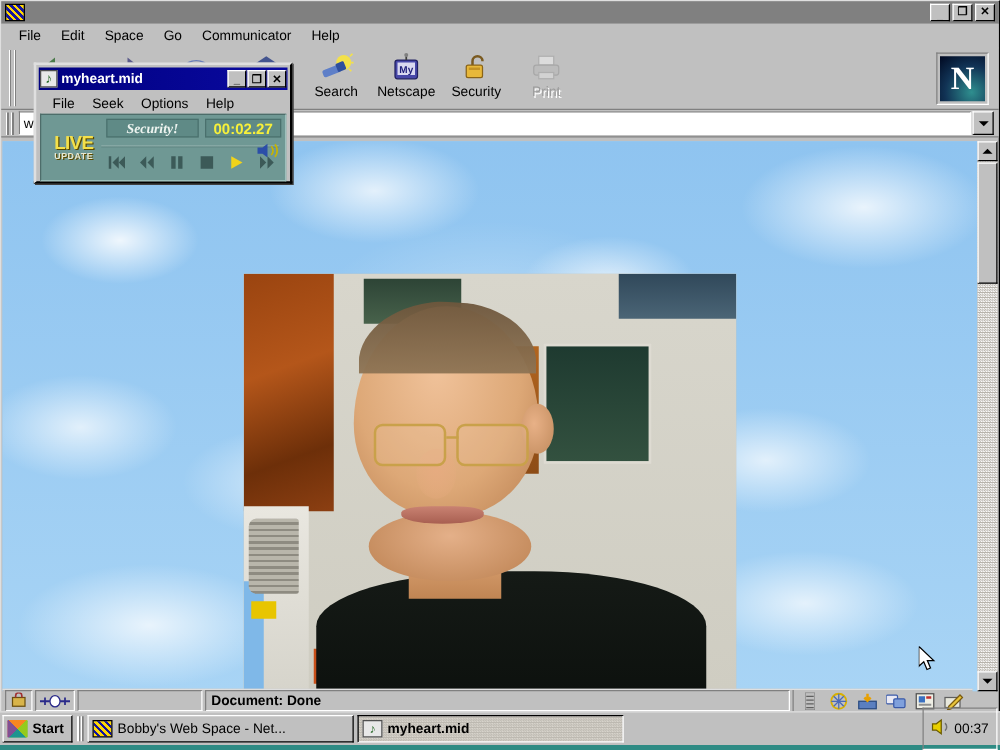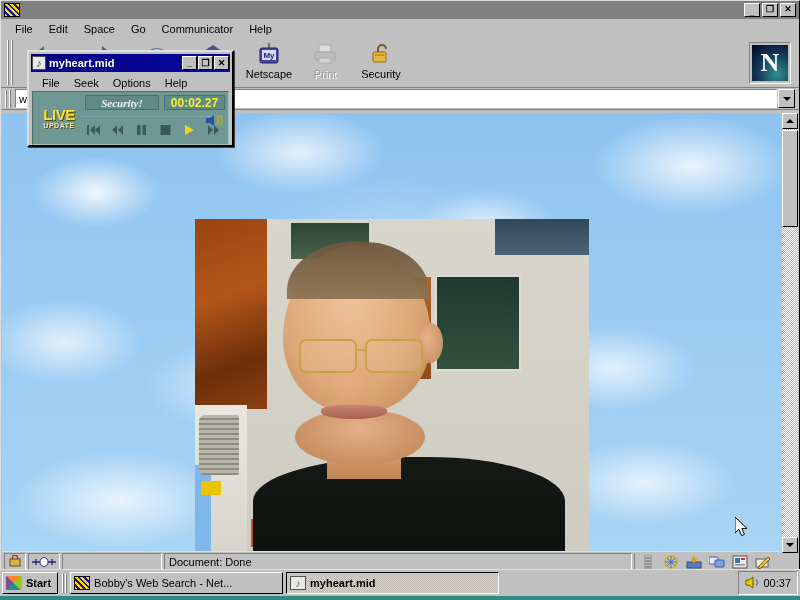--- a/index.html
+++ b/index.html
@@ -237,22 +237,23 @@
   #vscroll .thumb {
     position: absolute; left: 0; top: 17px; width: 16px; height: 97px;
     background: #c0c0c0;
     border-top: 1px solid #fff; border-left: 1px solid #fff;
     border-right: 1px solid #000; border-bottom: 1px solid #000;
   }
 
   
   #statusbar {
     position: absolute; left: 1px; bottom: 1px; width: 776px; height: 20px;
-    background: #c0c0c0; display: flex; align-items: center; padding: 0 2px;
+    background: #c0c0c0; display: flex; padding: 0 2px;
     border-top: 1px solid #dfdfdf;
+    font-weight: bold;
   }
   .sb-cell {
     height: 17px; display: flex; align-items: center; justify-content: center;
     border-top: 1px solid #808080; border-left: 1px solid #808080;
     border-right: 1px solid #fff; border-bottom: 1px solid #fff;
     background: #c0c0c0; margin-right: 2px;
   }
   .sb-lock { width: 22px; }
   .sb-conn { width: 32px; }
   .sb-prog { width: 100px; }
@@ -377,21 +378,21 @@
     background-size: 2px 2px;
   }
   .task-ico { width: 16px; height: 14px; margin-right: 4px; flex: none;
     display:flex;align-items:center;justify-content:center; }
   .ns-ico {
     background: repeating-linear-gradient(45deg, #ffd700 0 2px, #1414a0 2px 4px);
     border: 1px solid #000;
   }
   .mid-ico { background: #e8e8e8; border: 1px solid #505050; color: #2a6a2a; font-size: 10px; }
   #tray {
-    margin-left: auto; height: 24px; display: flex; align-items: center; gap: 1px;
+    margin-left: auto; height: 34px; display: flex; align-items: center; gap: 1px;
     padding: 0 6px; font-size: 11px;
     border-top: 1px solid #808080; border-left: 1px solid #808080;
     border-right: 1px solid #fff; border-bottom: 1px solid #fff;
   }
 
   
   #cursor { position: absolute; left: 735px; top: 517px; width: 14px; height: 21px; }
 </style>
 </head>
 <body>
@@ -453,54 +454,65 @@
       </div>
       <div class="tbtn">
         <div class="glyph">
           <svg width="26" height="20" viewBox="0 0 26 20">
               <rect x="6" y="8" width="14" height="8" fill="#7a8ab8"></rect>
               <polygon points="4,9 13,3 22,9" fill="#44558f"></polygon>
             </svg>
         </div>
       </div>
 
+      <div class="tbtn">
+        <div class="glyph">
+          <svg width="28" height="24" viewBox="0 0 28 24">
+            <circle cx="20" cy="8" r="6" fill="#f3e14a"></circle>
+            <rect x="3" y="12" width="15" height="6" rx="2" transform="rotate(-22 10 15)" fill="#5e7fc8"></rect>
+            <rect x="14" y="8" width="7" height="7" rx="1" transform="rotate(-22 17 11)" fill="#2e4f9e"></rect>
+            <path d="M25 3l2-2M26 8h2M24 13l2 2" stroke="#f3e14a" stroke-width="1.4"></path>
+          </svg>
+        </div>
+        <div>Search</div>
+      </div>
 
       <div class="tbtn">
         <div class="glyph">
           <svg width="28" height="24" viewBox="0 0 28 24">
             <rect x="5" y="6" width="18" height="15" rx="2" fill="#4747a8" stroke="#202060"></rect>
             <rect x="7" y="8" width="14" height="10" fill="#d8d8f0"></rect>
             <text x="14" y="16" font-size="8" font-family="Liberation Sans" text-anchor="middle" fill="#20207a" font-weight="bold">My</text>
             <path d="M14 6V3" stroke="#404040" stroke-width="1.4"></path>
               <circle cx="14" cy="2" r="1.6" fill="#808080"></circle>
           </svg>
         </div>
         <div>Netscape</div>
       </div>
 
+      <div class="tbtn">
+        <div class="glyph">
+          <svg width="28" height="24" viewBox="0 0 28 24">
+            <path d="M11 10V7a4 4 0 0 1 8 0" fill="none" stroke="#7a5a20" stroke-width="2"></path>
+            <rect x="6" y="10" width="13" height="10" rx="1.5" fill="#e8b83a" stroke="#8a6418"></rect>
+            <rect x="8" y="12" width="9" height="2" fill="#c49324"></rect>
+          </svg>
+        </div>
+        <div>Security</div>
+      </div>
+
       <div class="tbtn disabled">
         <div class="glyph">
           <svg width="28" height="24" viewBox="0 0 28 24" opacity=".45">
             <rect x="8" y="3" width="12" height="7" fill="#ffffff" stroke="#9a9a9a"></rect>
             <rect x="4" y="10" width="20" height="8" rx="2" fill="#b8b8b8" stroke="#8a8a8a"></rect>
             <rect x="8" y="16" width="12" height="5" fill="#e8e8e8" stroke="#9a9a9a"></rect>
           </svg>
         </div>
         <div>Print</div>
-      </div>
-
-      <div class="tbtn">
-        <div class="glyph">
-          <svg width="28" height="24" viewBox="0 0 28 24">
-            <path d="M11 10V7a4 4 0 0 1 8 0" fill="none" stroke="#7a5a20" stroke-width="2"></path>
-            <rect x="6" y="10" width="13" height="10" rx="1.5" fill="#e8b83a" stroke="#8a6418"></rect>
-            <rect x="8" y="12" width="9" height="2" fill="#c49324"></rect>
-          </svg>
-        </div>
-        <div>Security</div>
       </div>
 
 
       <div class="n-logo">
         <div class="inner">N</div>
       </div>
     </div>
 
     <div class="locbar">
       <div class="loc-grip"></div>
@@ -699,21 +711,21 @@
 
   <div id="taskbar">
     <div id="start-button">
       <div class="win-flag"></div>
       <span>Start</span>
     </div>
     <div class="tb-divider"></div>
 
     <div class="task-btn" style="width:213px">
       <div class="task-ico ns-ico"></div>
-      <span>Bobby's Web Search - Net...</span>
+      <span>Bobby's Web Space - Net...</span>
     </div>
 
     <div class="task-btn active" style="width:213px">
       <div class="task-ico mid-ico">♪</div>
       <span>myheart.mid</span>
     </div>
 
     <div id="tray">
       <div>
         <svg width="17" height="13" viewBox="0 0 17 13">

